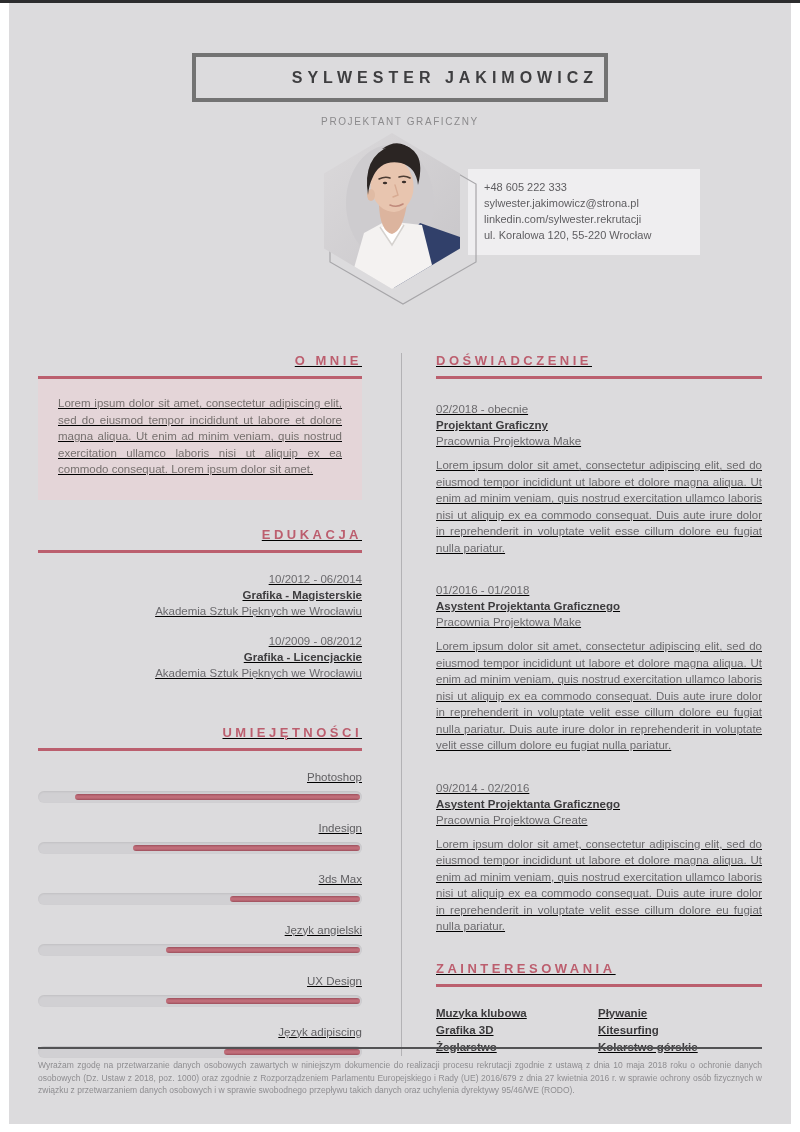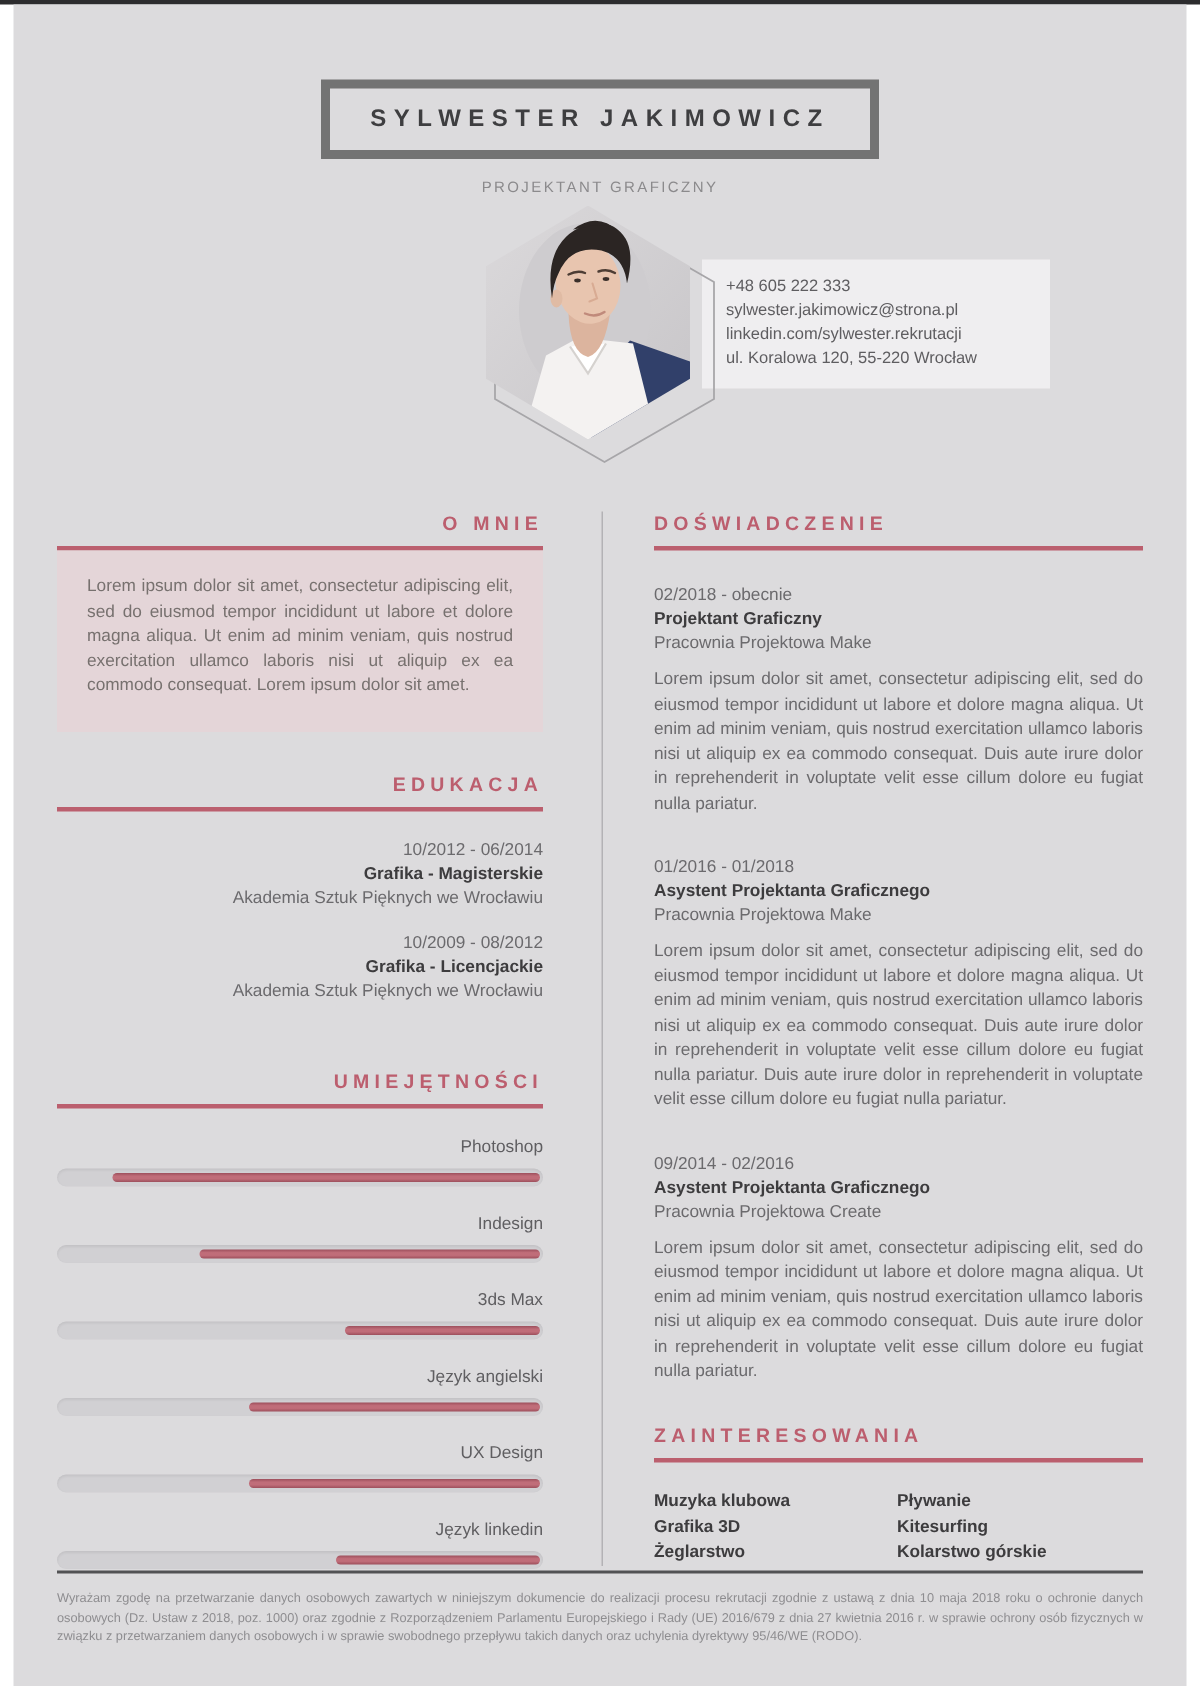--- a/index.html
+++ b/index.html
@@ -2,34 +2,34 @@
 <html><head>
 <meta charset="utf-8">
 <style>
   * { margin: 0; padding: 0; box-sizing: border-box; }
   html, body { width: 800px; height: 1132px; background: #ffffff; font-family: "Liberation Sans", "DejaVu Sans", sans-serif; overflow: hidden; }
   .topbar { position: absolute; top: 0; left: 0; width: 800px; height: 3px; background: #2c2c2e; }
   .page { position: absolute; top: 3px; left: 9px; width: 782px; height: 1121px; background: #dcdbdd; }
 
   
   .header { padding-top: 50px; text-align: center; }
-  .name-box { width: 372px; margin: 0 auto; border: 6px solid #737373; padding: 12px 6px 11px; }
+  .name-box { width: 416px; margin: 0 auto; border: 4px solid #737373; padding: 12px 6px 11px; text-align: right; }
   .name { font-size: 16px; font-weight: bold; letter-spacing: 5px; color: #3e3e40; white-space: nowrap; }
   .role-sub { margin-top: 14px; font-size: 10px; letter-spacing: 1.6px; color: #8b8a8c; }
 
   
   .profile { position: relative; height: 198px; margin-top: 6px; }
   .contact-card { position: absolute; left: 459px; top: 36px; width: 232px; height: 86px; background: #efeef0; padding: 10px 10px 10px 16px; }
   .contact-line { font-size: 11px; color: #5e5d60; line-height: 16px; white-space: nowrap; }
   .hex-outline { position: absolute; left: 320px; top: 8px; }
   .hex-photo { position: absolute; left: 315px; top: 0px; width: 136px; height: 156px;
                clip-path: polygon(50% 0, 100% 26%, 100% 74%, 50% 100%, 0 74%, 0 26%); }
 
   
-  .main { display: flex; align-items: flex-start; padding: 0 29px; margin-top: 6px; }
+  .main { display: flex; align-items: flex-start; padding: 0 29px; margin-top: 22px; text-decoration: underline; }
   .col-left { width: 324px; flex: none; }
   .col-right { flex: 1; margin-left: 39px; border-left: 1px solid #b3b2b5; padding-left: 34px; }
 
   .sec-title { font-size: 13px; font-weight: bold; letter-spacing: 3.5px; color: #bc5e6e; }
   .sec-title.right { text-align: right; }
   .sec-rule { height: 3px; background: #bb5f6e; margin-top: 8px; }
 
   .about-box { background: #e4d5d8; padding: 16px 20px 22px; min-height: 120px; }
   .about-text { font-size: 11.5px; line-height: 16.5px; color: #77716f; text-align: justify; }
 
@@ -181,21 +181,21 @@
                 <div class="skill-fill" style="width: 60%;"></div>
               </div>
           </div>
           <div class="skill-row">
             <div class="skill-label">UX Design</div>
             <div class="skill-track">
                 <div class="skill-fill" style="width: 60%;"></div>
               </div>
           </div>
           <div class="skill-row">
-            <div class="skill-label">Język linkedin</div>
+            <div class="skill-label">Język adipiscing</div>
             <div class="skill-track">
                 <div class="skill-fill" style="width: 42%;"></div>
               </div>
           </div>
         </div>
       </div>
 
     </div>
 
     <div class="col-right">

